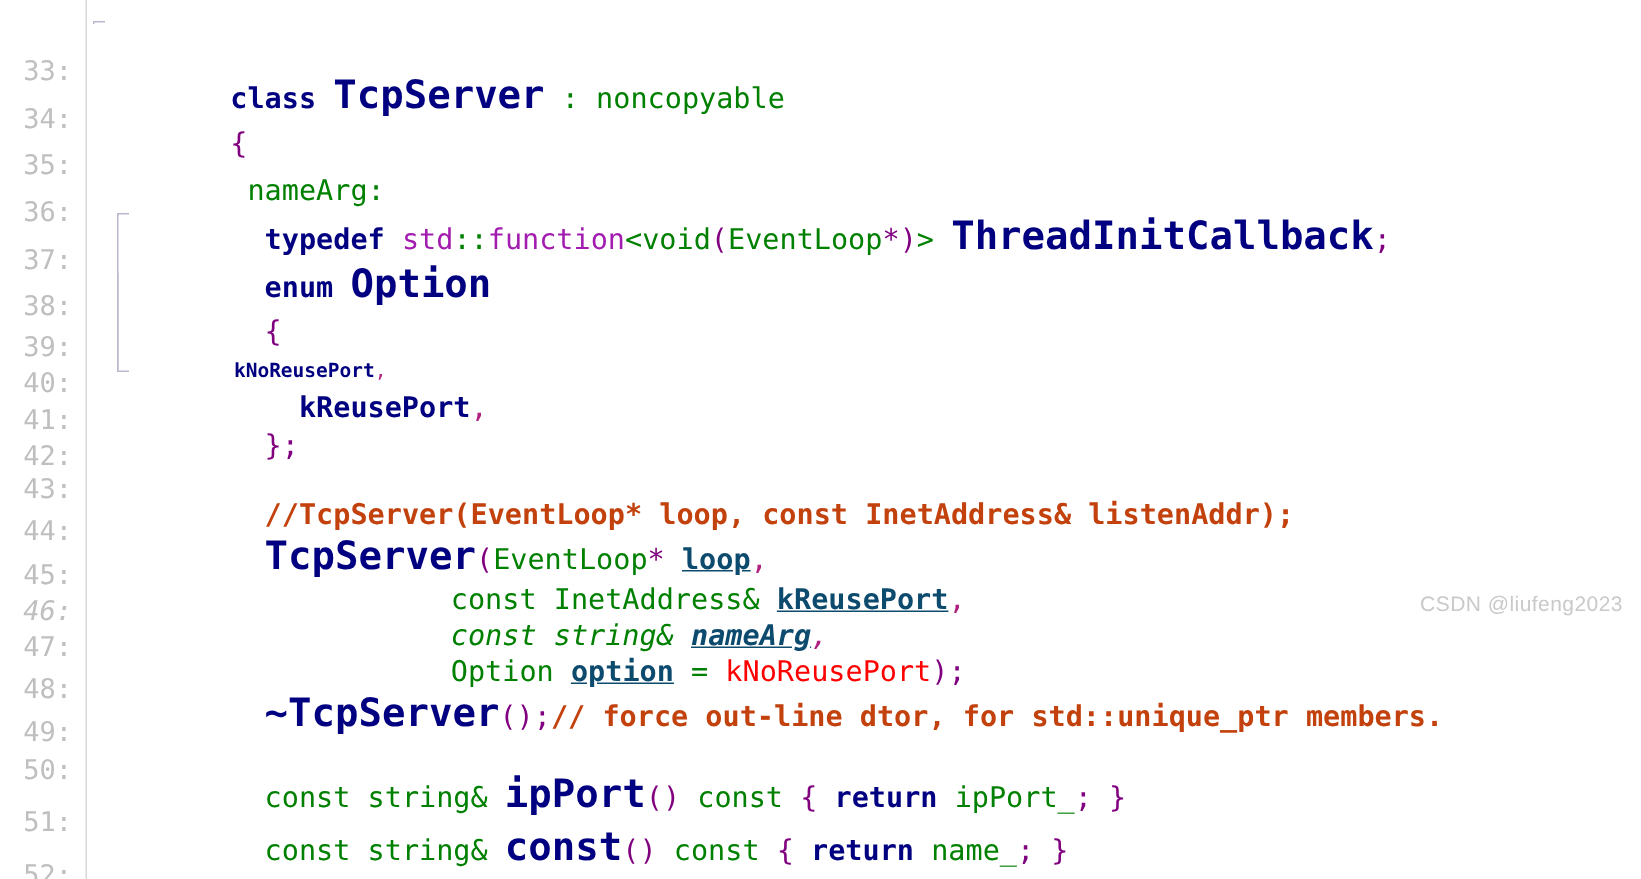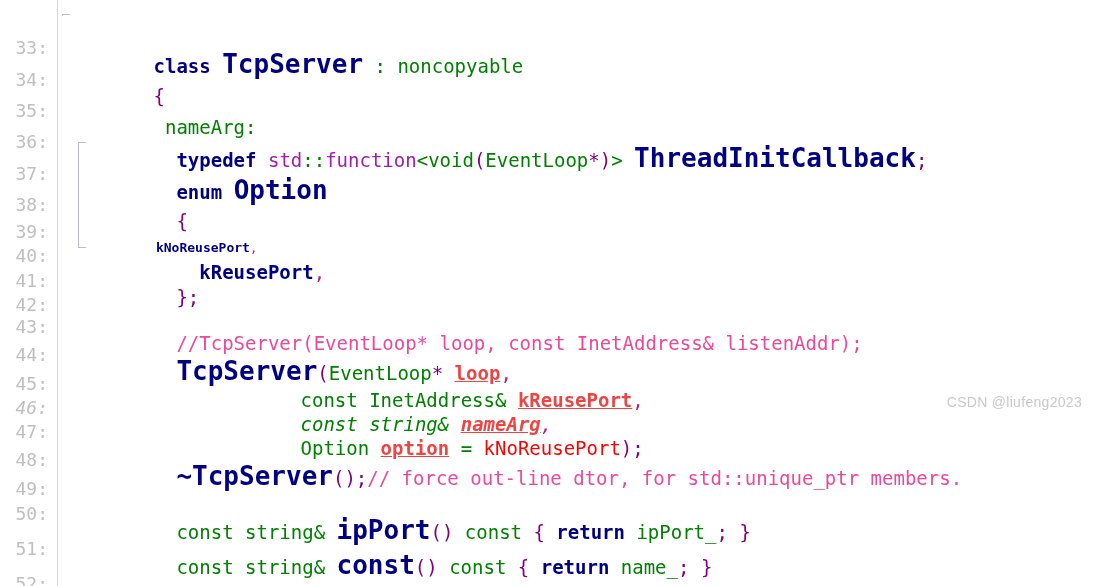--- a/index.html
+++ b/index.html
@@ -68,23 +68,23 @@
     font-family: "DejaVu Sans Mono", monospace;
     font-size: 19px;
     margin-top: 12px;
   }
 
   
   .t-plain   { color: #a21caf; }
   .t-kw      { color: #000080; font-weight: bold; }
   .t-green   { color: #008000; }
   .t-punct   { color: #800080; }
-  .t-comment { color: #ec4899; }
+  .t-comment { color: #c2410c; font-weight: bold; }
   .t-id      { color: #000080; font-weight: bold; }
-  .t-idu     { color: #ef4444; font-weight: bold; text-decoration: underline; }
+  .t-idu     { color: #0c4a6e; font-weight: bold; text-decoration: underline; }
   .t-red     { color: #ff0000; }
   .t-big     { color: #000080; font-weight: bold; font-size: 26px; }
   .t-comma   { color: #b02080; }
 
   
   .fold {
     position: absolute;
     border-left: 1px solid #b9b9cf;
     border-top: 1px solid #b9b9cf;
     width: 7px;

